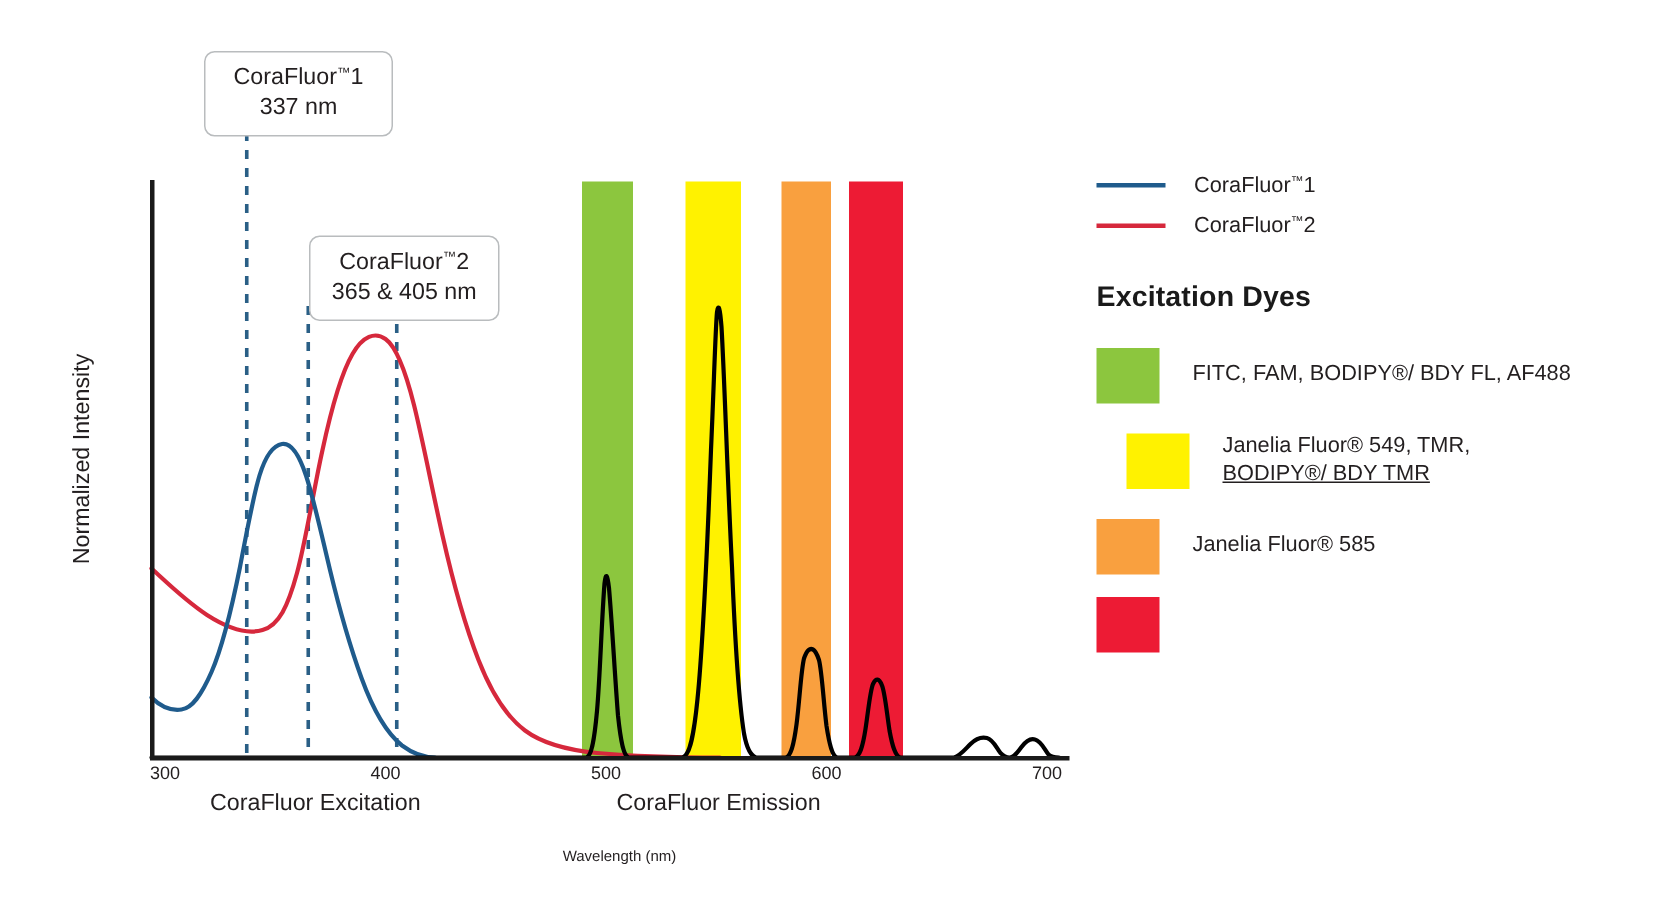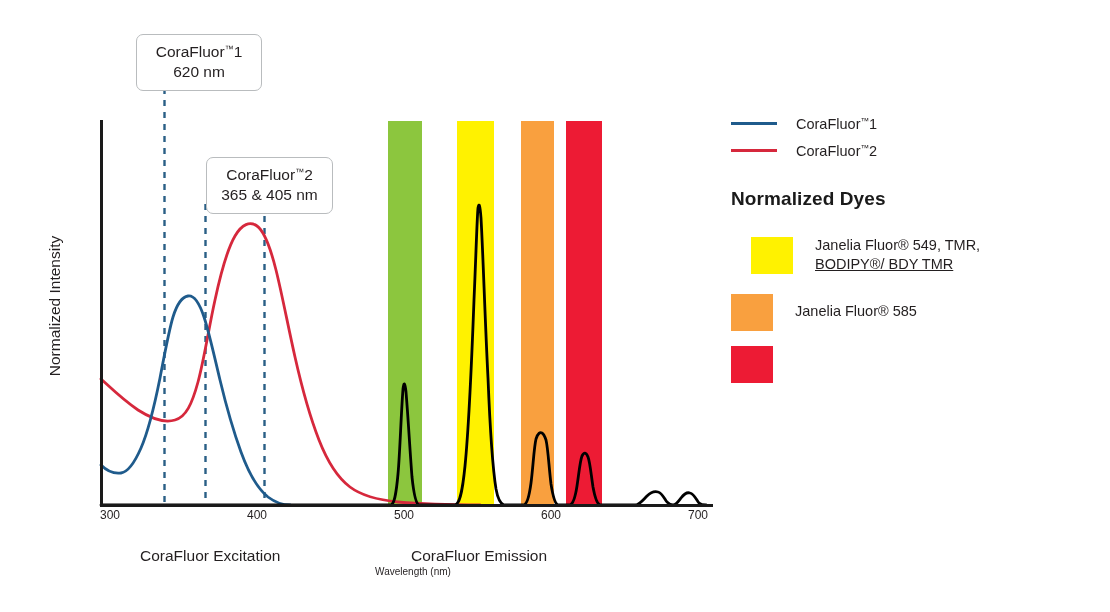--- a/index.html
+++ b/index.html
@@ -71,21 +71,20 @@
     color: #231f20;
     text-align: center;
     width: 60px;
   }
   .axis-sublabel {
     position: absolute;
     font-size: 15.5px;
     color: #231f20;
     text-align: center;
     white-space: nowrap;
-    margin-top: 20px;
   }
   #xaxis-title {
     position: absolute;
     left: 0;
     top: 566px;
     width: 826px;
     text-align: center;
     font-size: 10px;
     color: #231f20;
   }
@@ -217,21 +216,21 @@
     <g>
       <line x1="101.5" y1="120" x2="101.5" y2="506" stroke="#1a1a1a" stroke-width="3"></line>
       <line x1="100" y1="505.5" x2="713" y2="505.5" stroke="#1a1a1a" stroke-width="3"></line>
     </g>
   </svg>
 
   <div class="callout" id="callout-cf1">
     <span class="ln">
       <span>CoraFluor</span><sup class="tm">™</sup><span>1</span>
     </span>
-    <span class="ln">620 nm</span>
+    <span class="ln">337 nm</span>
   </div>
 
   <div class="callout" id="callout-cf2">
     <span class="ln">
       <span>CoraFluor</span><sup class="tm">™</sup><span>2</span>
     </span>
     <span class="ln">365 &amp; 405 nm</span>
   </div>
 
   <div class="axis-tick" style="left:80px;  top:508px;">300</div>
@@ -252,24 +251,30 @@
       <span class="legend-swatch-line" style="background:#1f5b8c;"></span>
       <span class="legend-line-label"><span>CoraFluor</span><sup class="tm">™</sup><span>1</span></span>
     </div>
 
     <div class="legend-line-row">
       <span class="legend-swatch-line" style="background:#d6283c;"></span>
       <span class="legend-line-label"><span>CoraFluor</span><sup class="tm">™</sup><span>2</span></span>
     </div>
 
 
-    <div id="dyes-title">Normalized Dyes</div>
+    <div id="dyes-title">Excitation Dyes</div>
 
     <div id="dye-list">
 
+      <div class="dye-row">
+        <span class="dye-swatch" style="background:#8cc63e;"></span>
+        <span class="dye-label">
+          <span>FITC, FAM, BODIPY®/ BDY FL, AF488</span>
+        </span>
+      </div>
 
       <div class="dye-row" style="min-height:62px;padding-left:20px;">
         <span class="dye-swatch" style="background:#fff200;"></span>
         <span class="dye-label">
           <span style="display:block;">Janelia Fluor® 549, TMR,</span>
           <span style="display:block;text-decoration:underline;">BODIPY®/ BDY TMR</span>
         </span>
       </div>
 
       <div class="dye-row">

